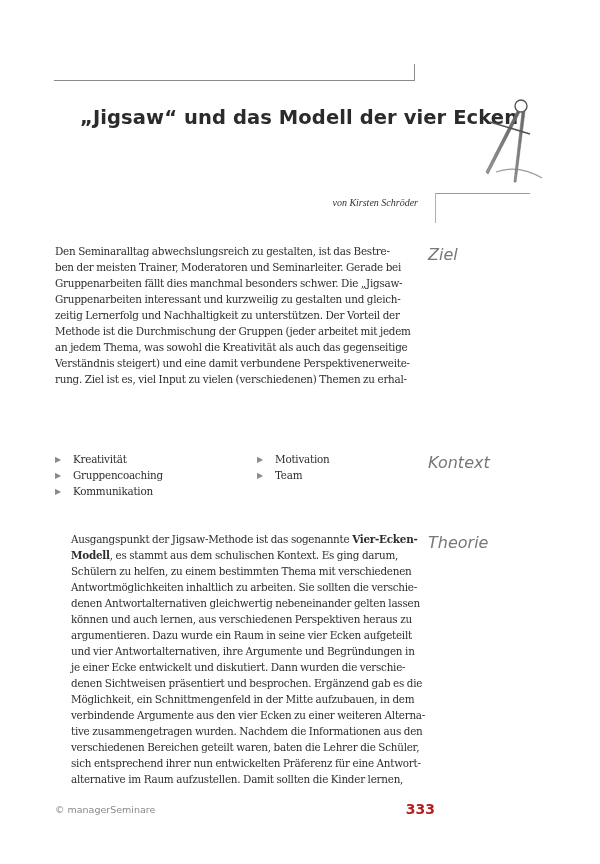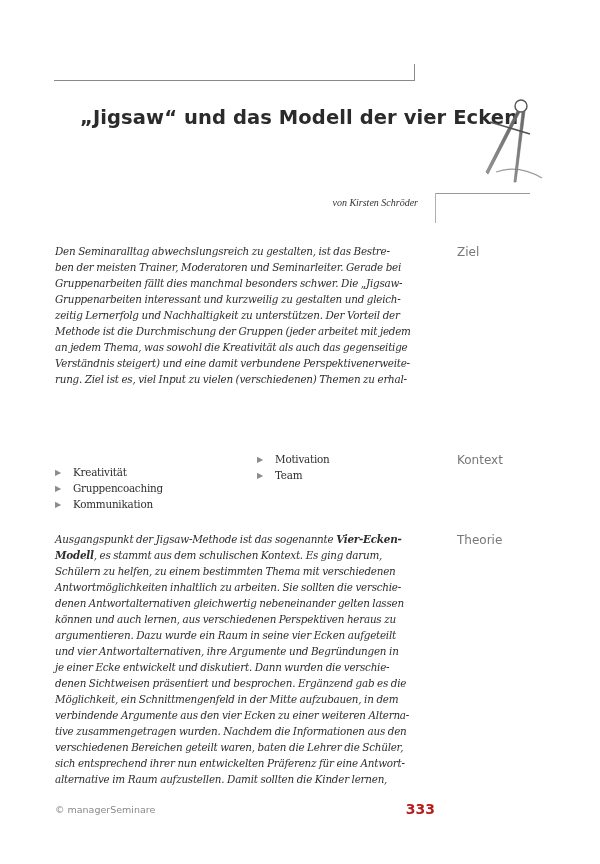--- a/index.html
+++ b/index.html
@@ -85,28 +85,28 @@
       width: 370px;
     }
     .para {
       margin: 0;
       font-size: 10.4px;
       line-height: 16px;
       color: #2e2e2e;
       font-family: "DejaVu Serif", serif;
       letter-spacing: -0.25px;
       word-spacing: -0.3px;
-      font-style: italic;
     }
     .para .line { display: block; white-space: nowrap; }
     .para b { font-weight: bold; }
     .margin-label {
       position: absolute;
-      left: 457px;
-      font-size: 12px;
+      left: 428px;
+      font-style: italic;
+      font-size: 16px;
       color: #777;
       font-family: "DejaVu Sans", "Liberation Sans", sans-serif;
     }
     .kw-list {
       position: absolute;
       left: 55px;
       top: 451px;
       width: 360px;
     }
     .kw-col {
@@ -185,33 +185,33 @@
       <span class="line">zeitig Lernerfolg und Nachhaltigkeit zu unterstützen. Der Vorteil der</span>
       <span class="line">Methode ist die Durchmischung der Gruppen (jeder arbeitet mit jedem</span>
       <span class="line">an jedem Thema, was sowohl die Kreativität als auch das gegenseitige</span>
       <span class="line">Verständnis steigert) und eine damit verbundene Perspektivenerweite-</span>
       <span class="line">rung. Ziel ist es, viel Input zu vielen (verschiedenen) Themen zu erhal-</span>
     </p>
 </div>
 
 <div class="margin-label" style="top:453px;">Kontext</div>
 <div class="kw-list">
-  <div class="kw-col" style="left:0;margin-top:13px;" id="kw-col-1">
+  <div class="kw-col" style="left:0;" id="kw-col-1">
       <div class="kw-item"><span class="kw-bullet">▶</span><span>Kreativität</span></div>
       <div class="kw-item"><span class="kw-bullet">▶</span><span>Gruppencoaching</span></div>
       <div class="kw-item"><span class="kw-bullet">▶</span><span>Kommunikation</span></div>
     </div>
   <div class="kw-col" style="left:194px;margin-left:8px;" id="kw-col-2">
       <div class="kw-item"><span class="kw-bullet">▶</span><span>Motivation</span></div>
       <div class="kw-item"><span class="kw-bullet">▶</span><span>Team</span></div>
     </div>
 </div>
 
 <div class="margin-label" style="top:533px;">Theorie</div>
-<div class="section" style="top:531px;">
+<div class="section" style="top:531px;margin-left:16px;">
   <p class="para">
     <span class="line"><span>Ausgangspunkt der Jigsaw-Methode ist das sogenannte </span><b>Vier-Ecken-</b></span>
     <span class="line"><b>Modell</b><span>, es stammt aus dem schulischen Kontext. Es ging darum,</span></span>
     <span id="theorie-rest"><span class="line">Schülern zu helfen, zu einem bestimmten Thema mit verschiedenen</span><span class="line">Antwortmöglichkeiten inhaltlich zu arbeiten. Sie sollten die verschie-</span><span class="line">denen Antwortalternativen gleichwertig nebeneinander gelten lassen</span><span class="line">können und auch lernen, aus verschiedenen Perspektiven heraus zu</span><span class="line">argumentieren. Dazu wurde ein Raum in seine vier Ecken aufgeteilt</span><span class="line">und vier Antwortalternativen, ihre Argumente und Begründungen in</span><span class="line">je einer Ecke entwickelt und diskutiert. Dann wurden die verschie-</span><span class="line">denen Sichtweisen präsentiert und besprochen. Ergänzend gab es die</span><span class="line">Möglichkeit, ein Schnittmengenfeld in der Mitte aufzubauen, in dem</span><span class="line">verbindende Argumente aus den vier Ecken zu einer weiteren Alterna-</span><span class="line">tive zusammengetragen wurden. Nachdem die Informationen aus den</span><span class="line">verschiedenen Bereichen geteilt waren, baten die Lehrer die Schüler,</span><span class="line">sich entsprechend ihrer nun entwickelten Präferenz für eine Antwort-</span><span class="line">alternative im Raum aufzustellen. Damit sollten die Kinder lernen,</span></span>
   </p>
 </div>
 
 <div class="footer-copy">© managerSeminare</div>
 <div class="footer-page">333</div>
 

